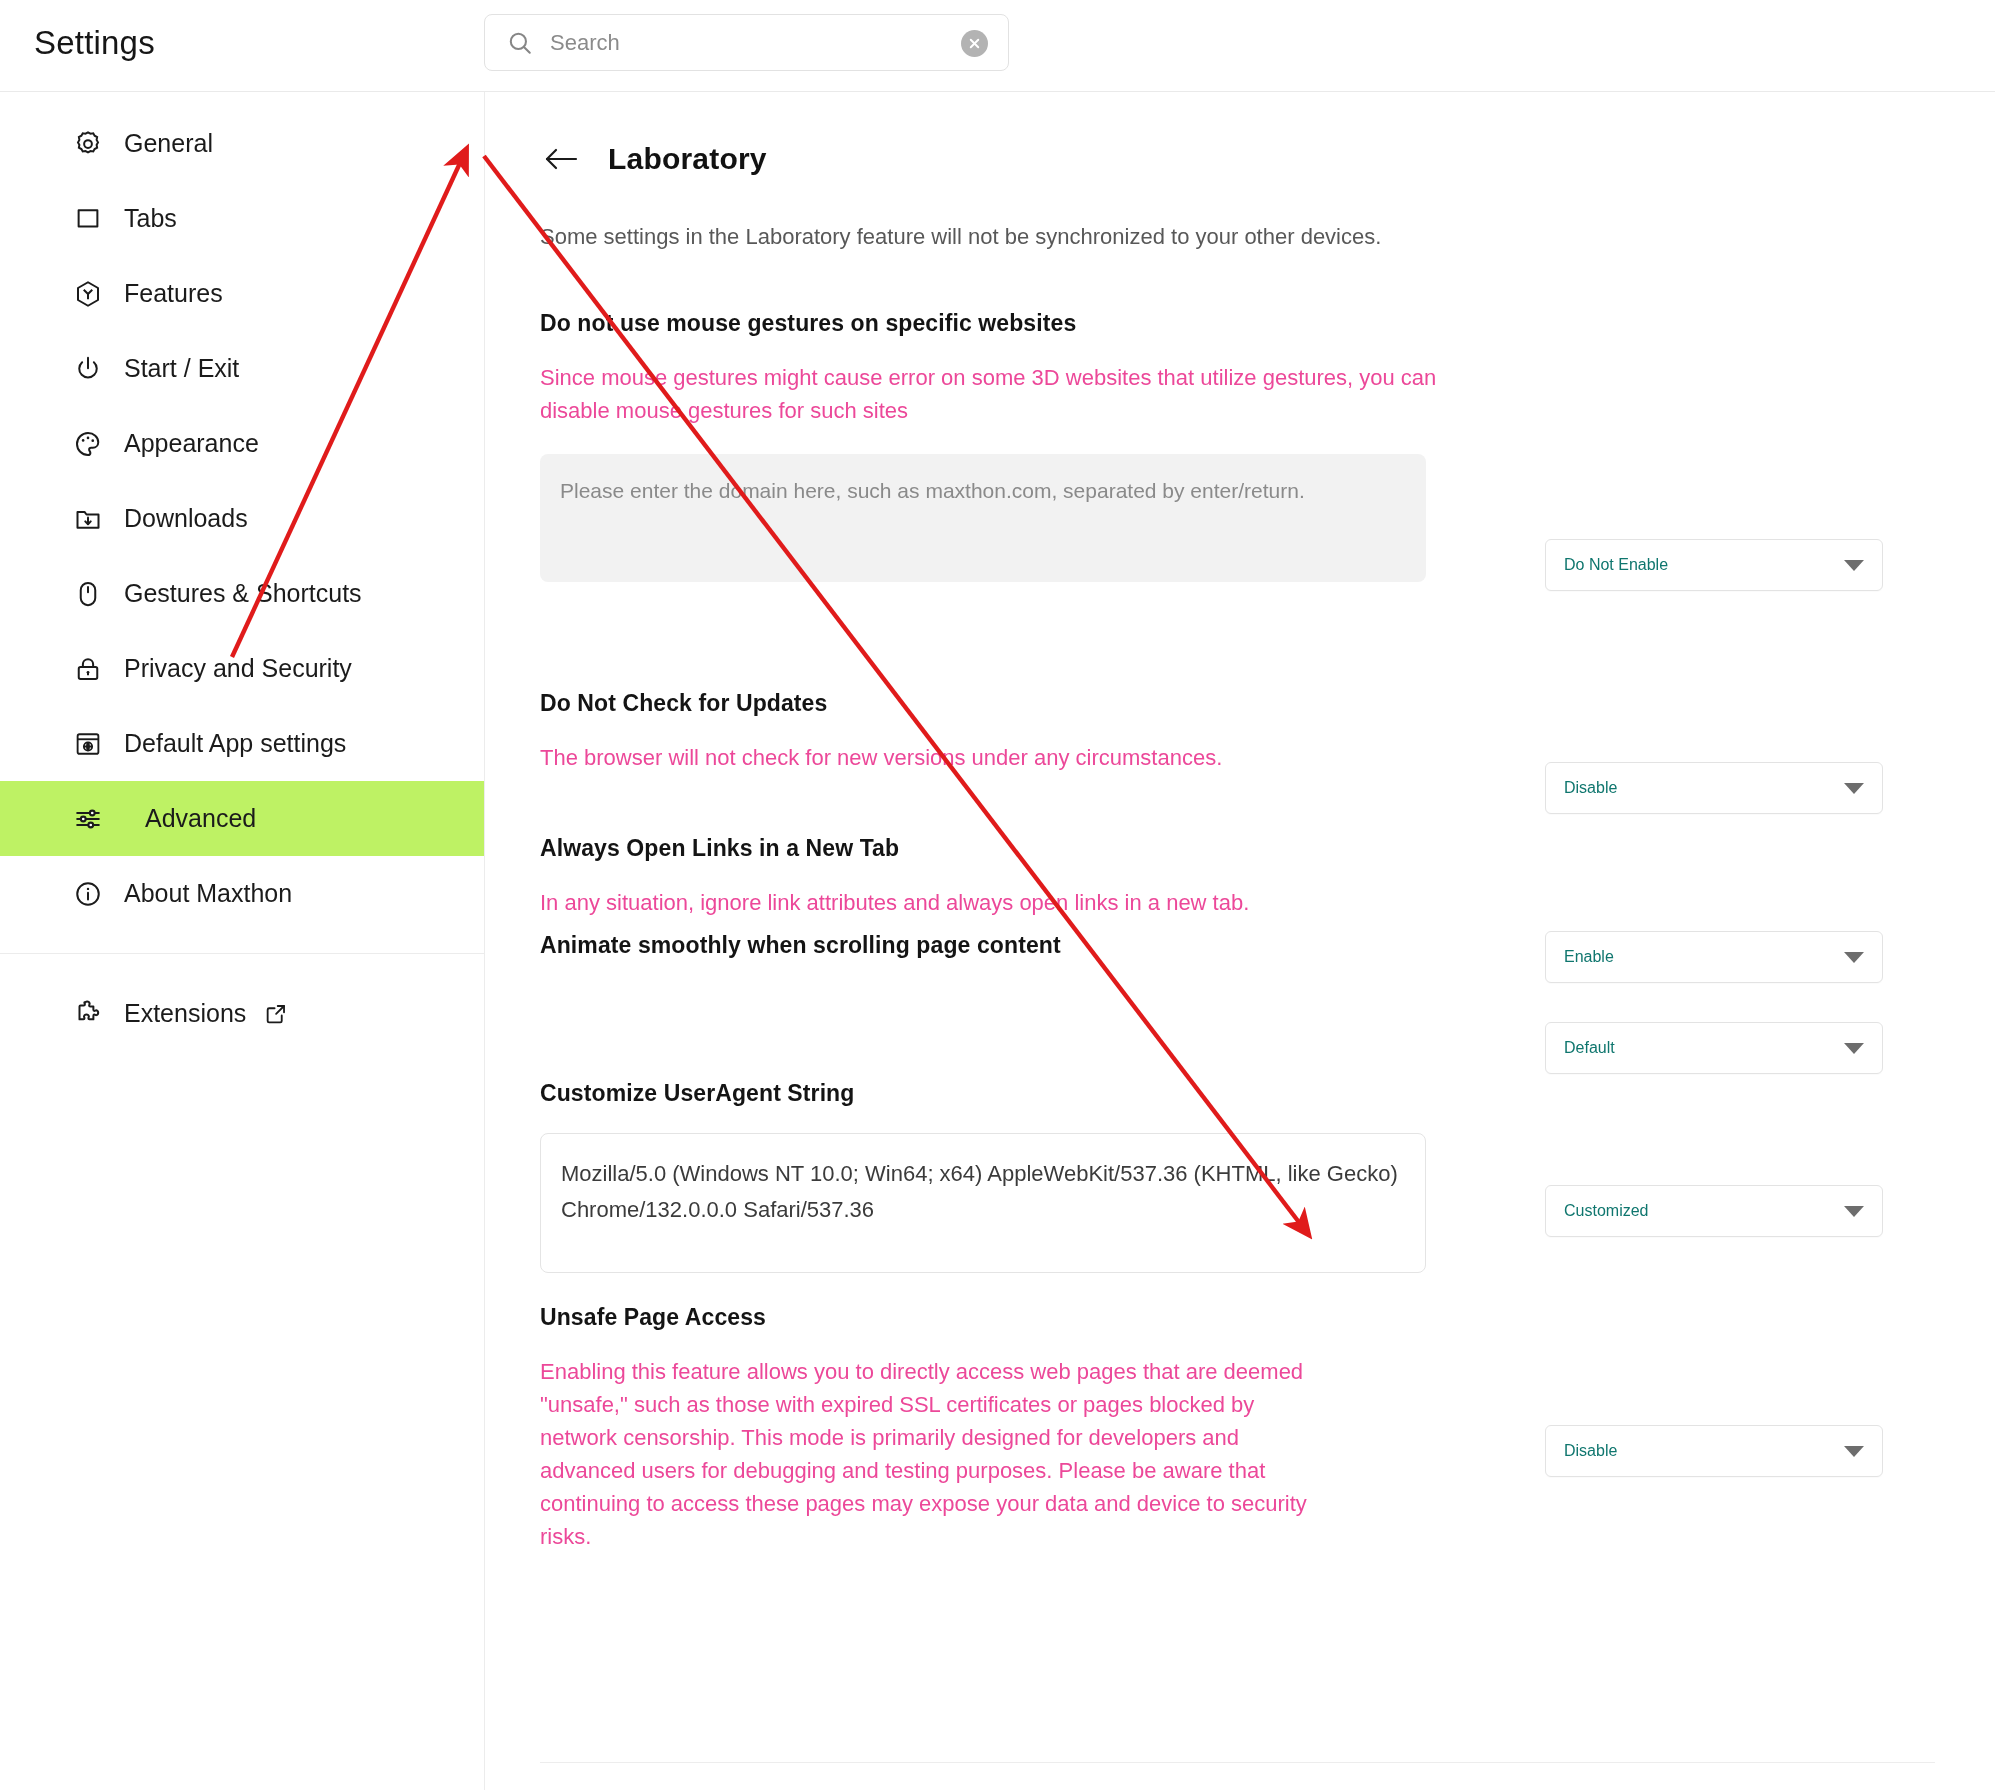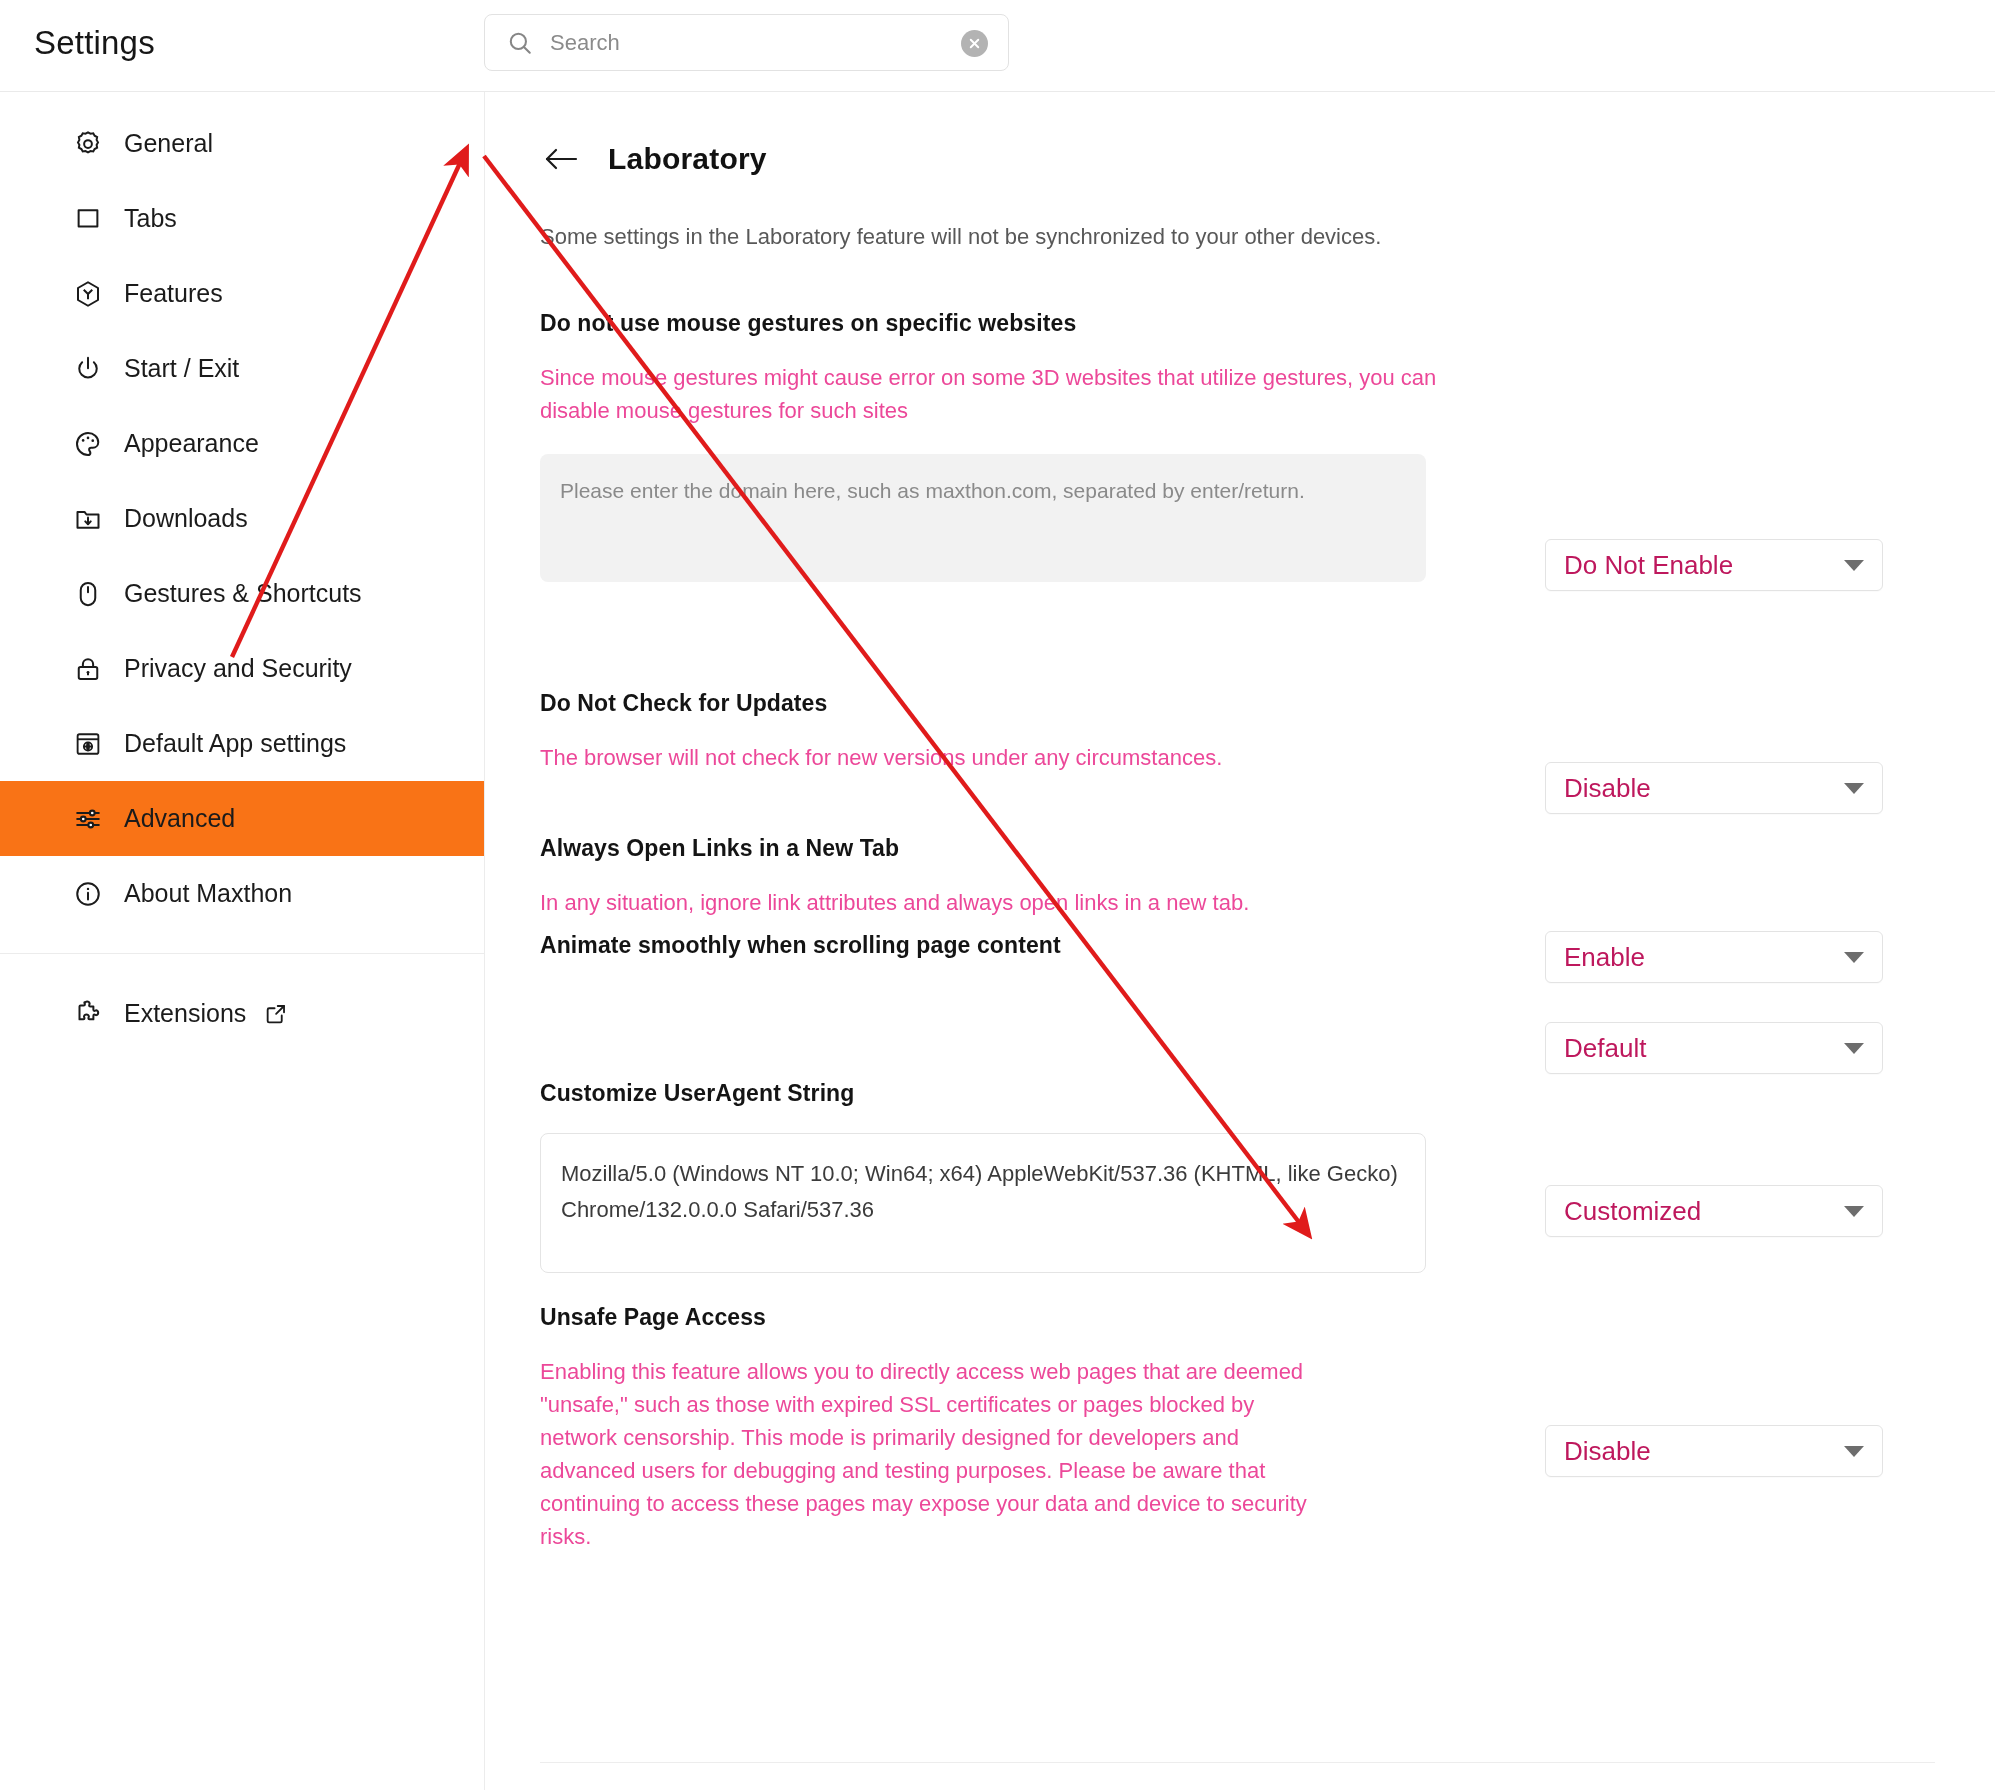--- a/index.html
+++ b/index.html
@@ -95,21 +95,21 @@
     border-right: 1px solid #ececec;
   }
   .nav-item {
     position: relative;
     display: flex;
     align-items: center;
     height: 75px;
     padding-left: 72px;
     cursor: pointer;
   }
-  .nav-item.selected { background: #f97316; }
+  .nav-item.selected { background: #bef264; gap: 21px; }
   .nav-ico {
     width: 32px;
     height: 32px;
     margin-right: 20px;
     flex: 0 0 32px;
     display: flex;
     align-items: center;
     justify-content: center;
   }
   .nav-label {
@@ -231,22 +231,22 @@
     border: 1px solid #e3e3e3;
     border-radius: 6px;
     background: #fff;
     display: flex;
     align-items: center;
     padding: 0 18px;
     cursor: pointer;
     box-shadow: 0 1px 1px rgba(0,0,0,0.02);
   }
   .dd-label {
-    font-size: 26px;
-    color: #be185d;
+    font-size: 16px;
+    color: #0f766e;
     flex: 1;
   }
   .dd-caret {
     width: 0; height: 0;
     border-left: 10px solid transparent;
     border-right: 10px solid transparent;
     border-top: 11px solid #6d6d6d;
   }
 
   .divider-bottom {

